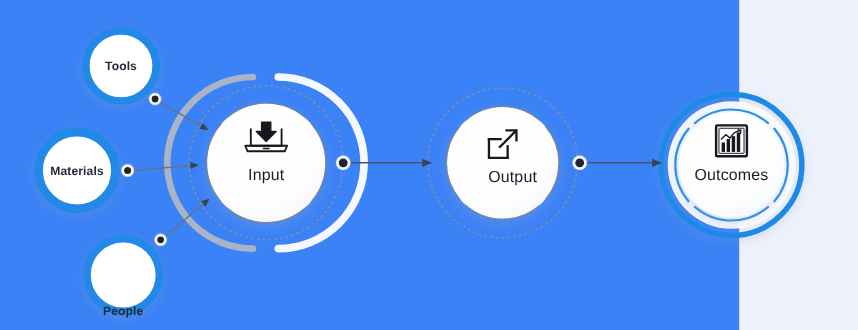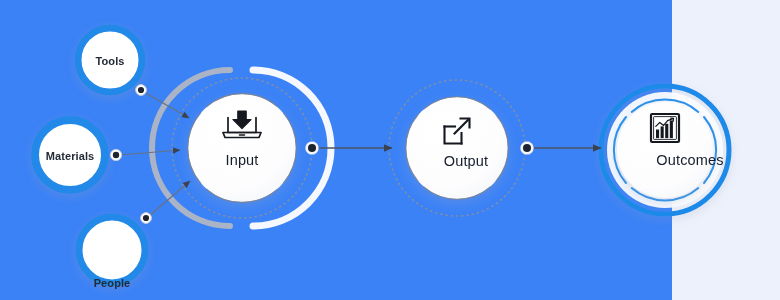--- a/index.html
+++ b/index.html
@@ -184,15 +184,15 @@
       </g>
     </g>
   </svg>
 
   <div class="node-label source-label" style="left:110px; top:61px;">Tools</div>
   <div class="node-label source-label" style="left:70px; top:156px;">Materials</div>
   <div class="node-label source-label" style="left:112px; top:251px;margin-top:32px;">People</div>
 
   <div class="node-label stage-label" style="left:242px; top:160px;">Input</div>
   <div class="node-label stage-label" style="left:466px; top:161px;">Output</div>
-  <div class="node-label stage-label" style="left:665px; top:160px;margin-left:25px;">Outcomes</div>
+  <div class="node-label stage-label" style="left:665px; top:160px;">Outcomes</div>
 
 </div>
 
 </body></html>

